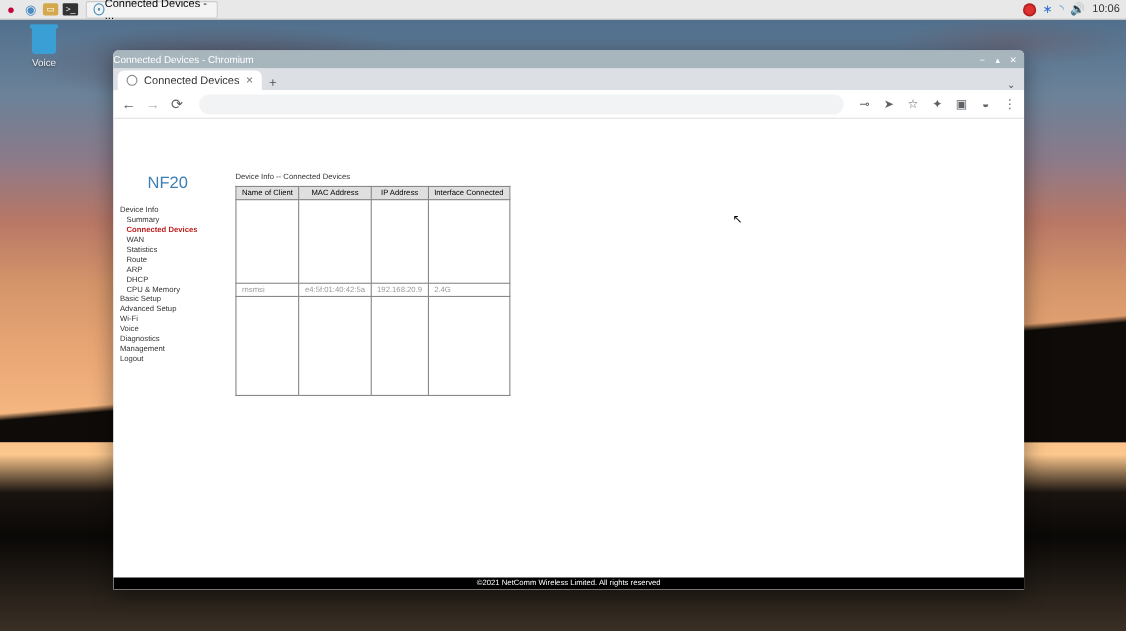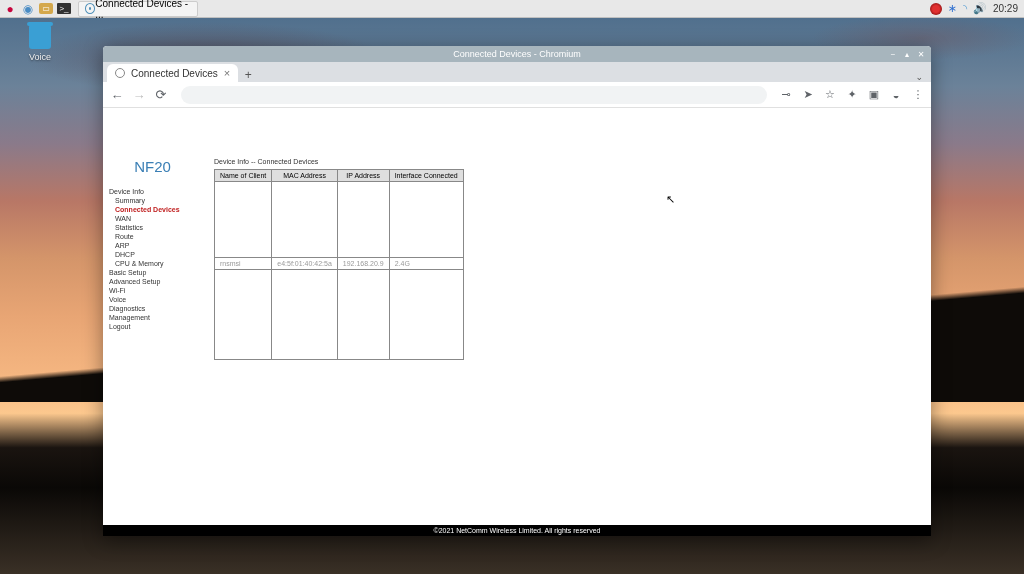--- a/index.html
+++ b/index.html
@@ -64,21 +64,21 @@
 .trash-bin { width: 22px; height: 24px; margin: 0 auto 3px; background: #3a9fd4; border-radius: 2px 2px 3px 3px; position: relative; }
 .trash-bin::before { content: ''; position: absolute; top: -3px; left: -2px; right: -2px; height: 4px; background: #3a9fd4; border-radius: 2px; }
 
 
 .window {
   position: absolute; top: 46px; left: 103px; width: 828px; height: 490px;
   background: #fff; border-radius: 4px 4px 0 0; box-shadow: 0 4px 20px rgba(0,0,0,0.4);
   display: flex; flex-direction: column; overflow: hidden;
 }
 .titlebar {
-  height: 16px; background: #a7b5bd; display: flex; align-items: center; justify-content: center;
+  height: 16px; background: #a7b5bd; display: flex; align-items: center; justify-content: flex-start;
   font-size: 9px; color: #fff; position: relative;
 }
 .win-ctrls { position: absolute; right: 4px; display: flex; gap: 2px; }
 .win-ctrl { width: 12px; height: 12px; color: #fff; font-size: 8px; display: flex; align-items: center; justify-content: center; cursor: pointer; }
 
 .tabbar { height: 20px; background: #dcdfe3; display: flex; align-items: flex-end; padding-left: 4px; }
 .tab {
   height: 18px; background: #fff; border-radius: 6px 6px 0 0; padding: 0 8px;
   display: flex; align-items: center; gap: 6px; font-size: 10px; color: #333; min-width: 120px;
 }
@@ -139,21 +139,21 @@
     <div class="task-btn">
       <span class="chromium-ico"></span>
       <span>Connected Devices - ...</span>
     </div>
   </div>
   <div class="panel-right">
     <span class="rec"></span>
     <span class="bt">∗</span>
     <span class="wifi">◝</span>
     <span class="sound">🔊</span>
-    <span class="clock">20:29</span>
+    <span class="clock">10:06</span>
   </div>
 </div>
 
 <div class="trash-icon">
   <div class="trash-bin"></div>
   <span>Voice</span>
 </div>
 
 <div class="window">
   <div class="titlebar">

